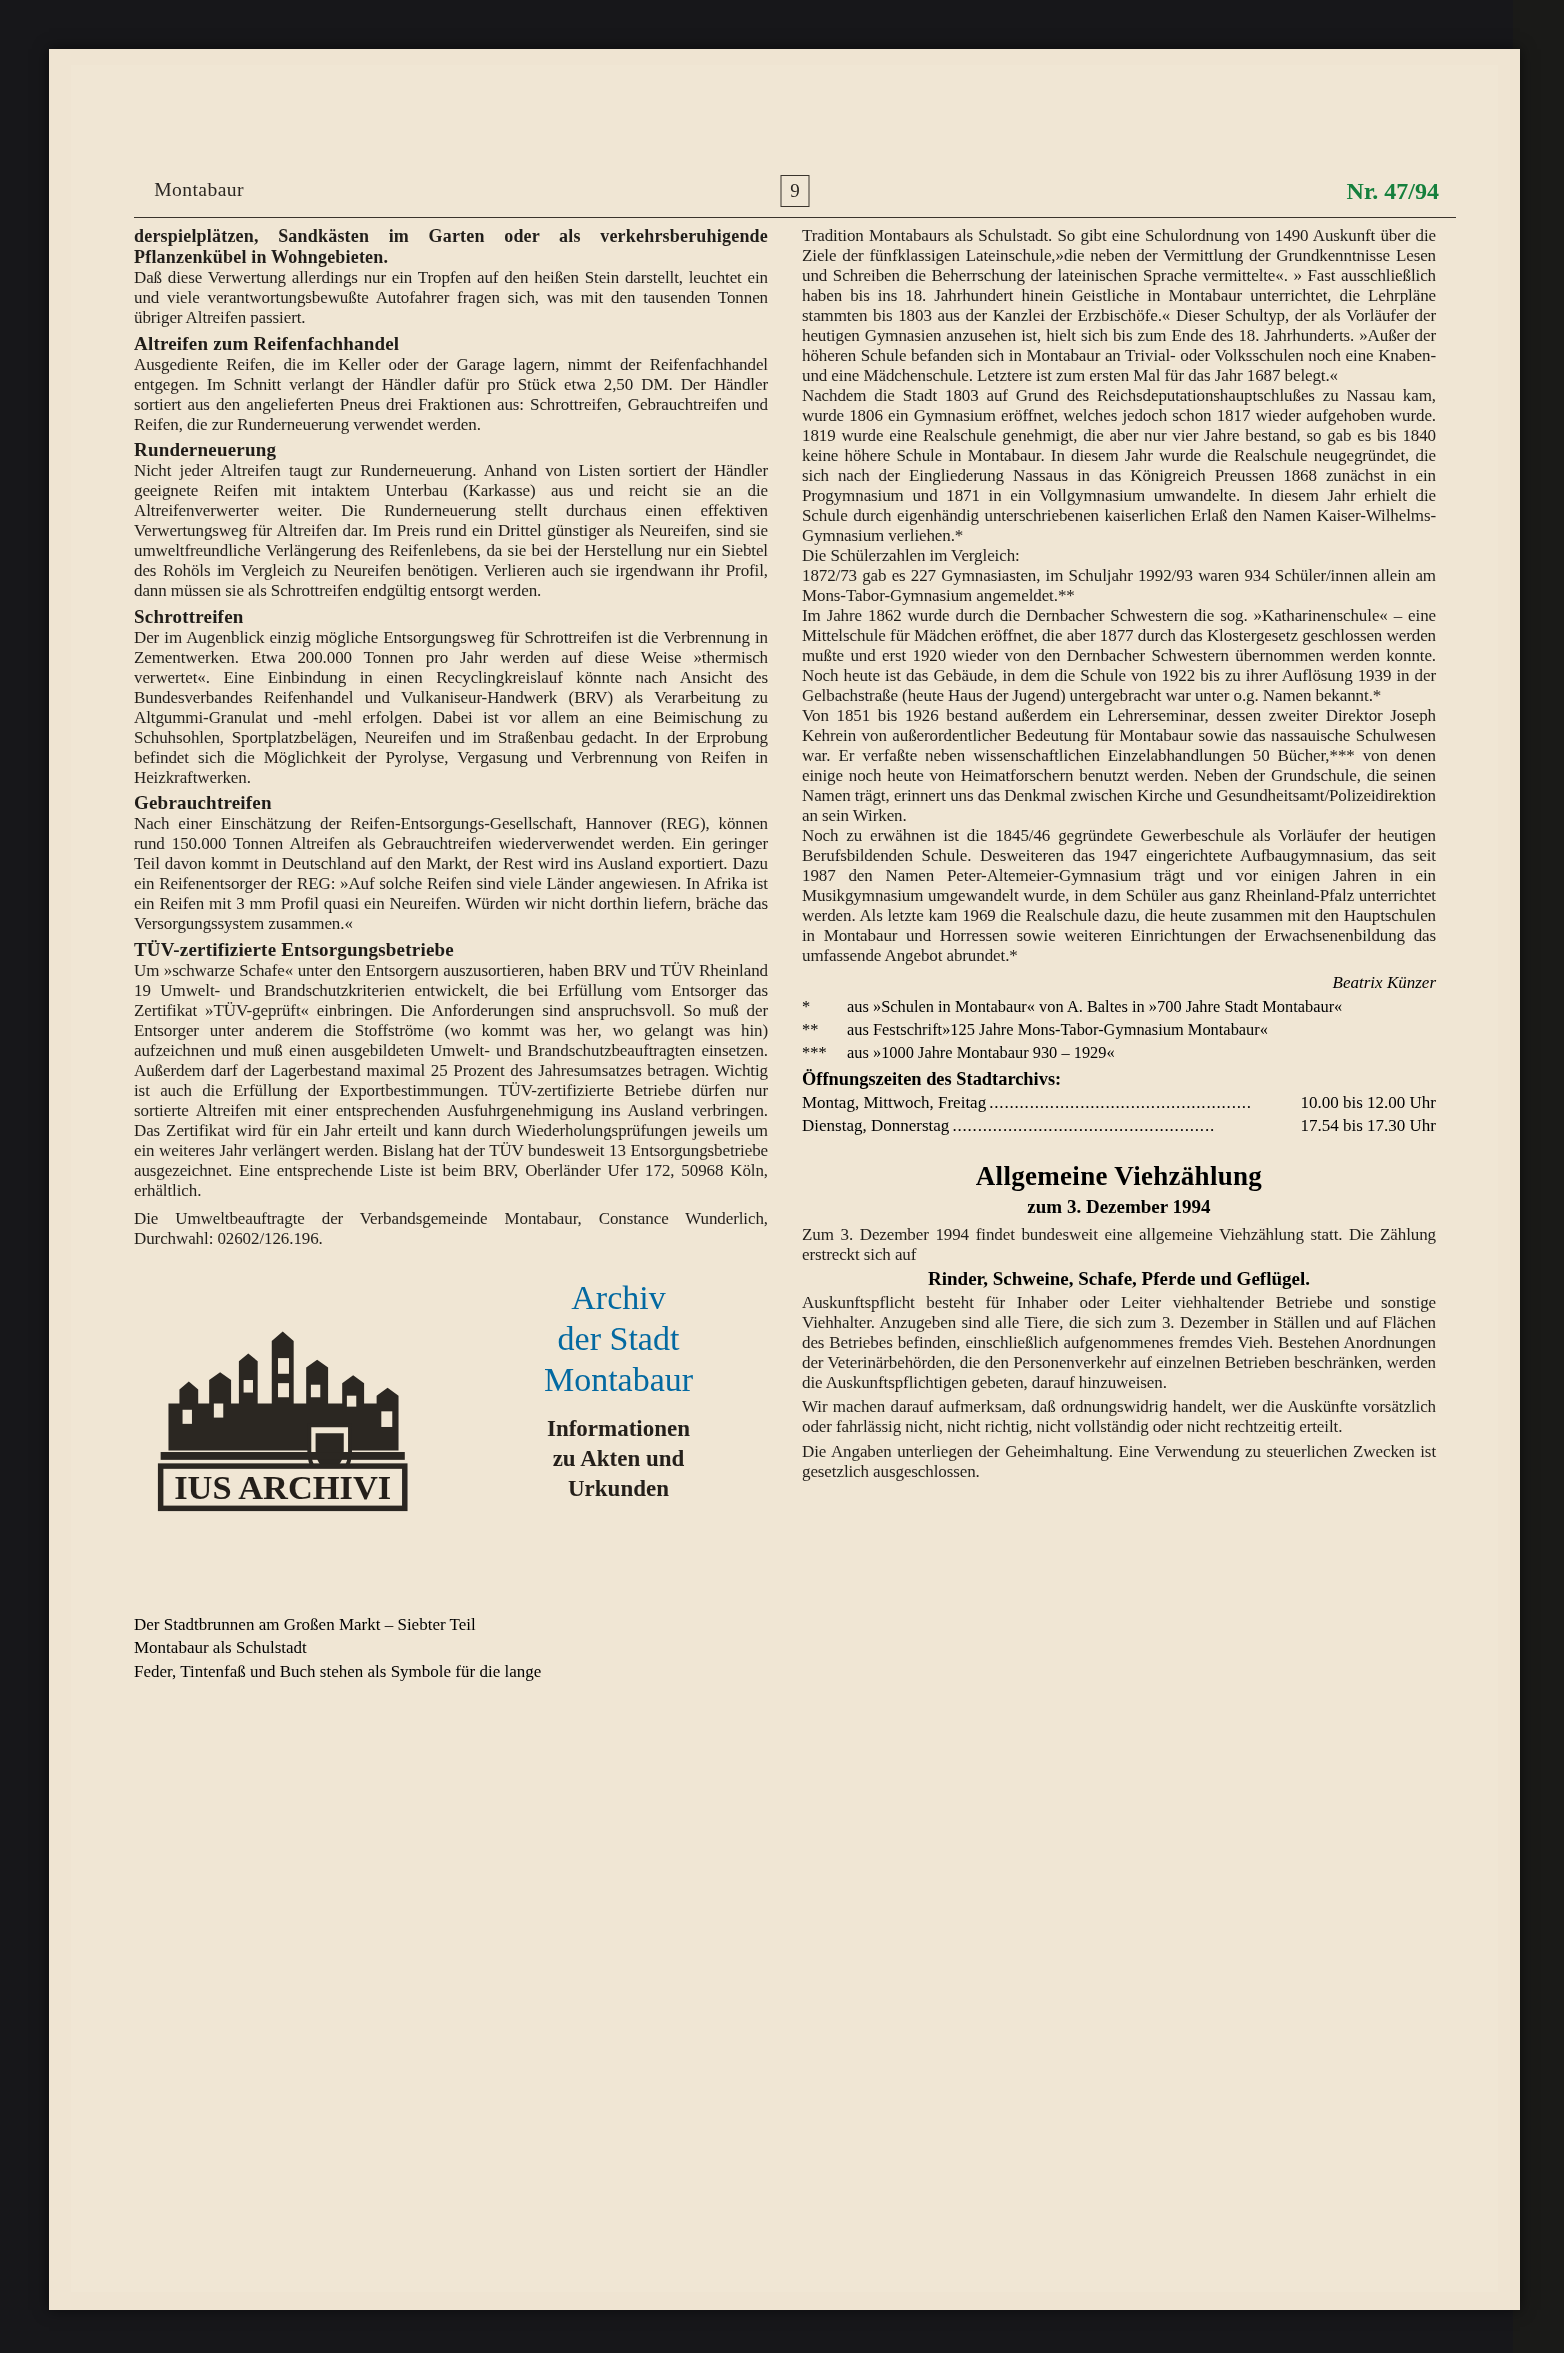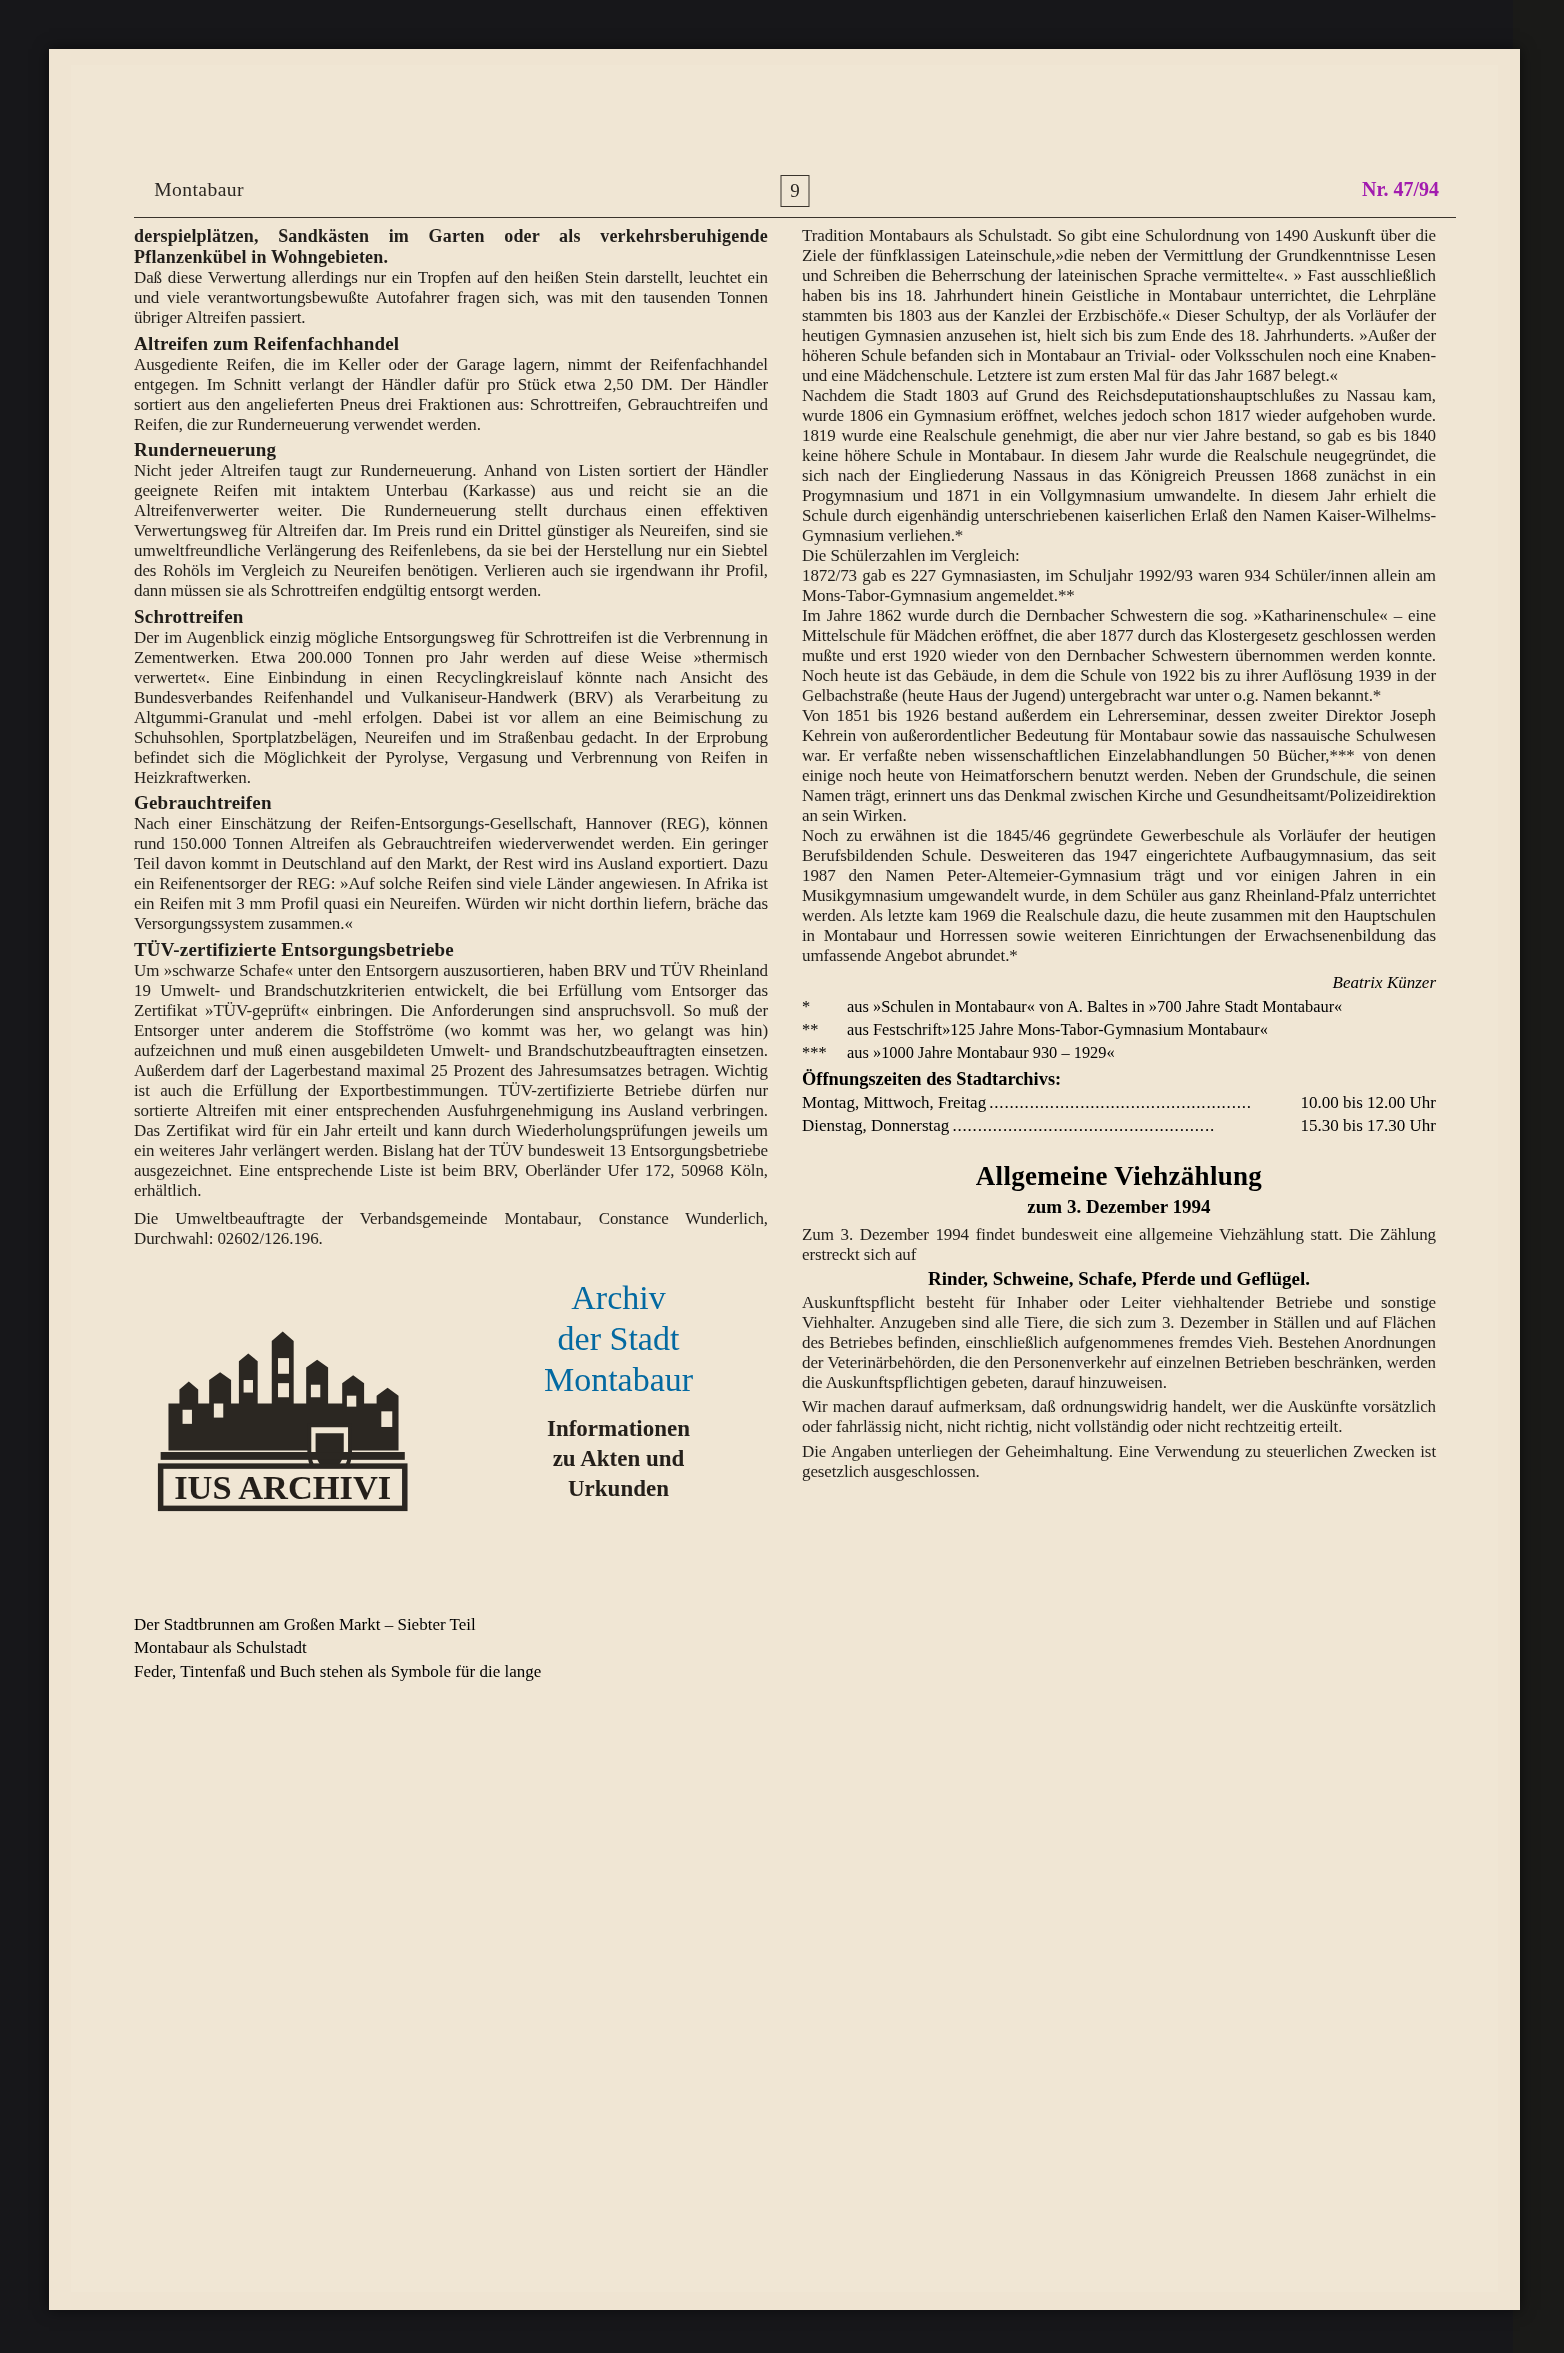--- a/index.html
+++ b/index.html
@@ -55,23 +55,23 @@
     left: 20.3px;
     top: 4.7px;
     font-size: 19.6px;
     letter-spacing: 0.4px;
     color: #2a2622;
   }
   .runhead .right {
     position: absolute;
     right: 17px;
     top: 3.1px;
-    font-size: 20px;
-    font-weight: bold;
-    color: #a21caf;
+    font-size: 24px;
+    font-weight: bold;
+    color: #15803d;
   }
   .runhead .pagebox {
     position: absolute;
     left: 50%;
     transform: translateX(-50%);
     top: 0px;
     width: 27px;
     height: 30px;
     border: 1.6px solid #3a342c;
     text-align: center;
@@ -332,21 +332,21 @@
 
             <div class="openhead">Öffnungszeiten des Stadtarchivs:</div>
             <div class="openrow">
               <span class="label">Montag, Mittwoch, Freitag</span>
               <span class="dots">....................................................</span>
               <span class="val">10.00 bis 12.00 Uhr</span>
             </div>
             <div class="openrow">
               <span class="label">Dienstag, Donnerstag</span>
               <span class="dots">....................................................</span>
-              <span class="val">15.30 bis 17.30 Uhr</span>
+              <span class="val">17.54 bis 17.30 Uhr</span>
             </div>
 
             <div class="vieh-title">Allgemeine Viehzählung</div>
             <div class="vieh-sub">zum 3. Dezember 1994</div>
             <p class="para">Zum 3. Dezember 1994 findet bundesweit eine allgemeine Viehzählung statt. Die Zählung erstreckt sich auf</p>
             <div class="center-bold">Rinder, Schweine, Schafe, Pferde und Geflügel.</div>
             <p class="para">Auskunftspflicht besteht für Inhaber oder Leiter viehhaltender Betriebe und sonstige Viehhalter. Anzugeben sind alle Tiere, die sich zum 3. Dezember in Ställen und auf Flächen des Betriebes befinden, einschließlich aufgenommenes fremdes Vieh. Bestehen Anordnungen der Veterinärbehörden, die den Personenverkehr auf einzelnen Betrieben beschränken, werden die Auskunftspflichtigen gebeten, darauf hinzuweisen.</p>
             <div class="spacer6"></div>
             <p class="para">Wir machen darauf aufmerksam, daß ordnungswidrig handelt, wer die Auskünfte vorsätzlich oder fahrlässig nicht, nicht richtig, nicht vollständig oder nicht rechtzeitig erteilt.</p>
             <div class="spacer6"></div>

